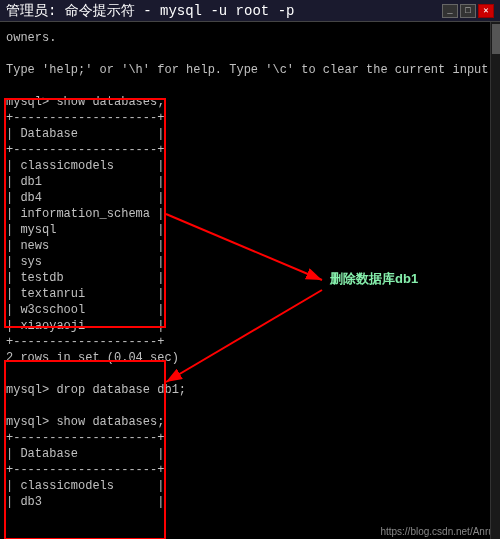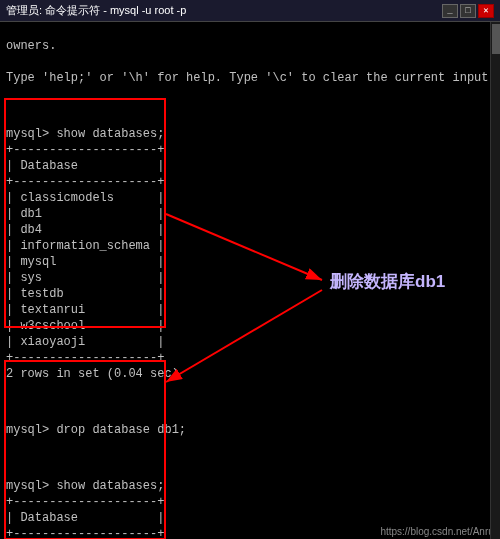--- a/index.html
+++ b/index.html
@@ -19,22 +19,22 @@
       height: 22px;
       display: flex;
       align-items: center;
       justify-content: space-between;
       padding: 0 6px;
       border-bottom: 1px solid #444;
       position: relative;
     }
     .title-bar-text {
       color: #ffffff;
-      font-size: 11px;
-      font-family: Liberation Sans, sans-serif;
+      font-size: 14px;
+      font-family: Liberation Mono, monospace;
     }
     .title-bar-buttons {
       display: flex;
       gap: 2px;
     }
     .title-btn {
       width: 16px;
       height: 14px;
       border: 1px solid #666;
       background: #333;
@@ -42,52 +42,52 @@
       align-items: center;
       justify-content: center;
       font-size: 9px;
       color: #ccc;
       cursor: pointer;
     }
     .title-btn.close { background: #c00; color: #fff; border-color: #900; }
 
     .terminal {
       background: #000;
-      padding: 16px 6px;
+      padding: 8px 6px;
       height: calc(539px - 22px);
       overflow: hidden;
       position: relative;
     }
 
     .line {
       line-height: 16px;
       white-space: pre;
       color: #c0c0c0;
     }
-    .line.prompt { color: #c0c0c0; margin-top: 24px; }
+    .line.prompt { color: #c0c0c0; }
     .line.query-ok { color: #c0c0c0; }
 
     .table-border-line {
       color: #c0c0c0;
       font-family: 'Courier New', monospace;
       line-height: 16px;
       white-space: pre;
     }
 
     
     .annotation-box {
       position: absolute;
       border: 2px solid red;
       pointer-events: none;
     }
 
     .annotation-text {
       position: absolute;
-      color: #c4b5fd;
-      font-size: 17px;
+      color: #86efac;
+      font-size: 13px;
       font-family: 'Microsoft YaHei', SimHei, sans-serif;
       white-space: nowrap;
       font-weight: bold;
     }
 
     svg.arrows {
       position: absolute;
       top: 0;
       left: 0;
       width: 500px;
@@ -140,20 +140,21 @@
   <div class="line">&nbsp;</div>
   <div class="line prompt">mysql&gt; show databases;</div>
   <div class="line table-border-line">+--------------------+</div>
   <div class="line">| Database           |</div>
   <div class="line table-border-line">+--------------------+</div>
   <div class="line">| classicmodels      |</div>
   <div class="line">| db1                |</div>
   <div class="line">| db4                |</div>
   <div class="line">| information_schema |</div>
   <div class="line">| mysql              |</div>
+  <div class="line">| news               |</div>
   <div class="line">| sys                |</div>
   <div class="line">| testdb             |</div>
   <div class="line">| textanrui          |</div>
   <div class="line">| w3cschool          |</div>
   <div class="line">| xiaoyaoji          |</div>
   <div class="line table-border-line">+--------------------+</div>
   <div class="line">2 rows in set (0.04 sec)</div>
   <div class="line">&nbsp;</div>
   <div class="line prompt">mysql&gt; drop database db1;</div>
   <div class="line">&nbsp;</div>

